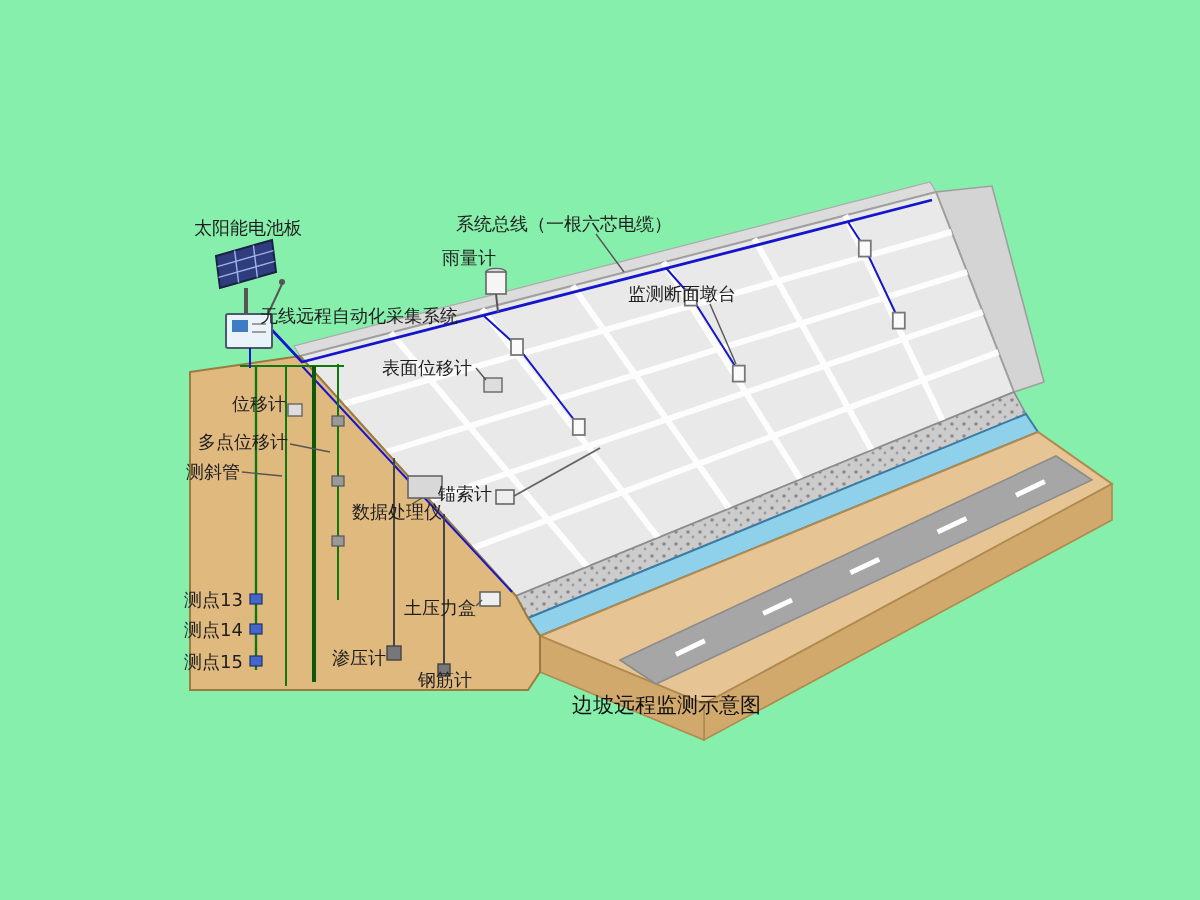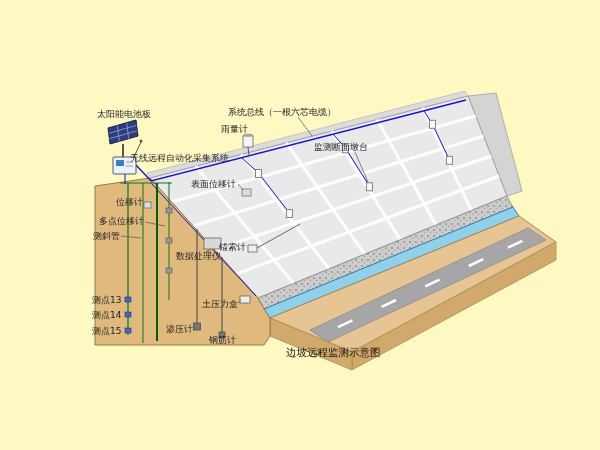--- a/index.html
+++ b/index.html
@@ -1,17 +1,17 @@
 <!DOCTYPE html>
 <html><head>
 <meta charset="utf-8">
 <style>
   html,body{margin:0;padding:0;background:#ffffff;}
   body{font-family:"DejaVu Sans", sans-serif;}
-  #stage{position:relative;width:600px;height:450px;background:#fef9c3;overflow:hidden;}
+  #stage{position:relative;width:600px;height:450px;background:#86efac;overflow:hidden;}
   svg{display:block;}
   text{fill:#1e1e1e;font-size:9px;font-family:"DejaVu Sans", sans-serif;}
   text.caption{font-size:10.5px;fill:#111;}
   .leader{stroke:#555;stroke-width:0.7;fill:none;}
 </style>
 </head>
 <body>
 
 <div id="stage">
 <svg width="600" height="450" viewBox="0 0 600 450">

